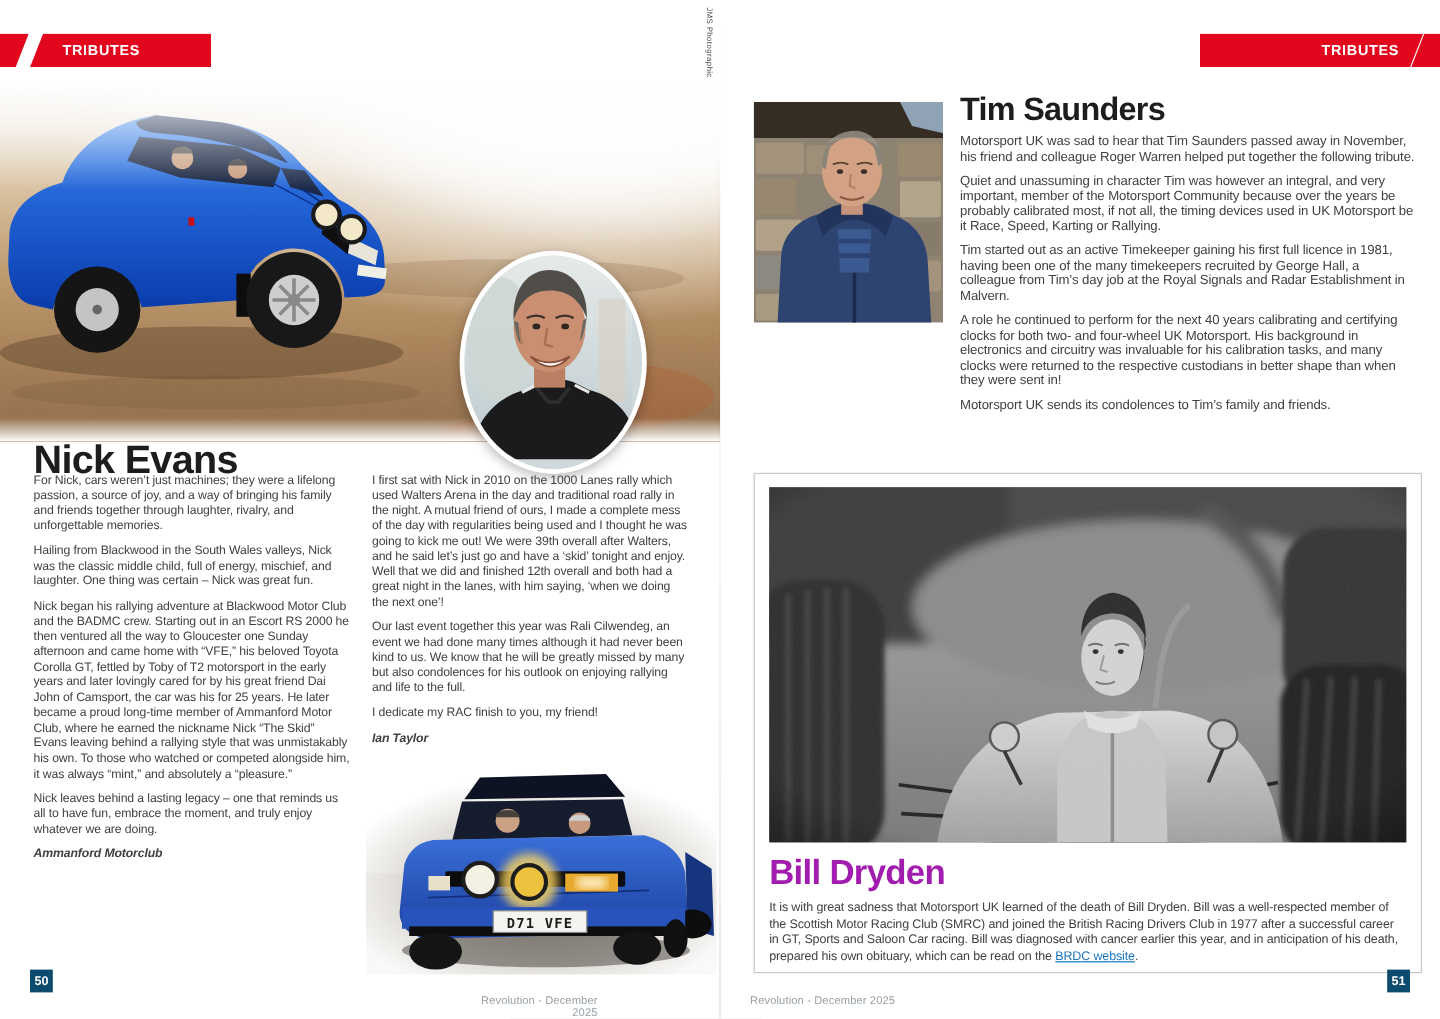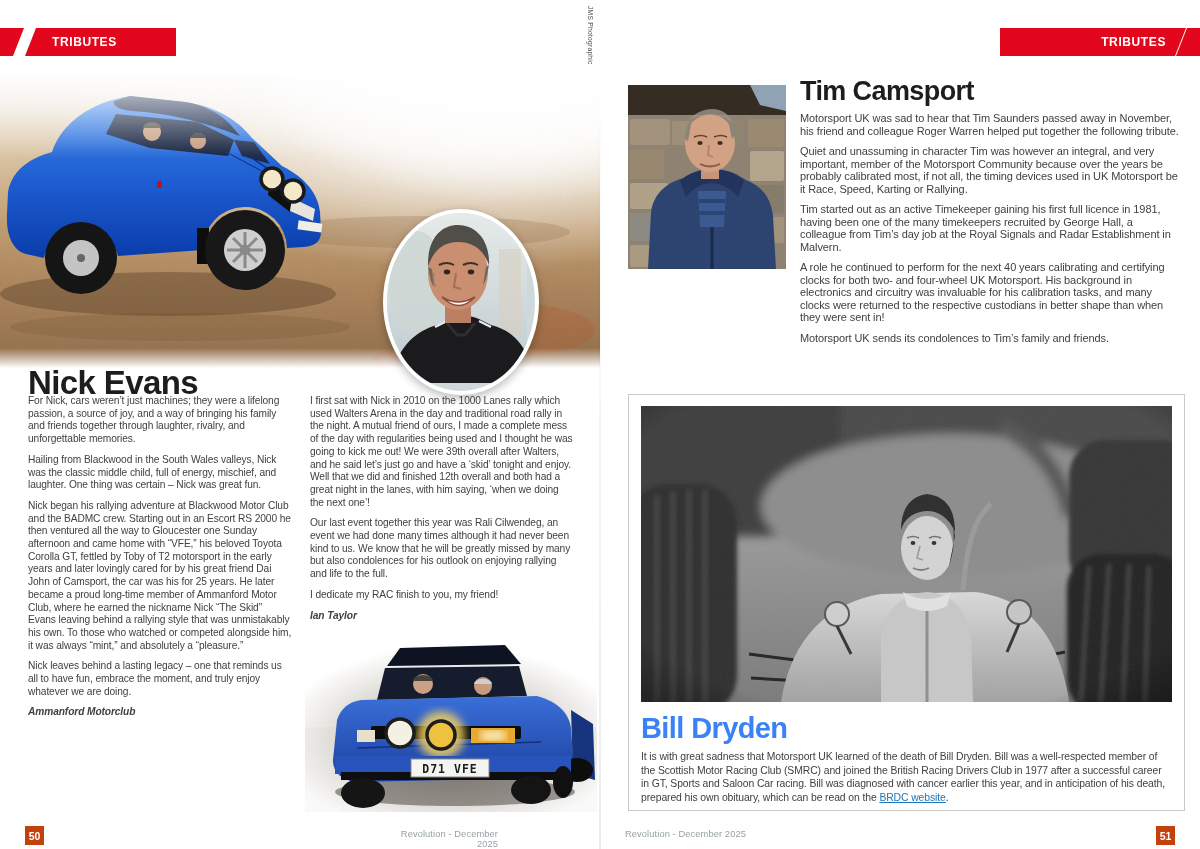--- a/index.html
+++ b/index.html
@@ -39,25 +39,25 @@
   .textcol p, .bill-text{font-size:10.2px;line-height:12.7px;letter-spacing:-.1px;color:#414042;margin:0 0 8px;}
   .col1{left:28px;top:395px;width:264px;}
   .col2{left:310px;top:395px;width:264px;}
   .tim-text{left:800px;top:112px;width:380px;}
   .tim-text p{font-size:11px;line-height:12.5px;}
   .sig{font-weight:bold;font-style:italic;color:#1d1d1f;font-size:10.6px;}
   
   .bill-box{position:absolute;left:628px;top:394px;width:557px;height:417px;border:1px solid #c9c9c9;
             background:#fff;box-sizing:border-box;}
   .bill-photo{margin:11px 12px 0 12px;width:531px;height:296px;overflow:hidden;background:#777;}
-  .title-bill{position:static;margin:10px 0 5px 12px;font-size:29px;font-weight:bold;color:#3b82f6;letter-spacing:-.6px;}
+  .title-bill{position:static;margin:10px 0 5px 12px;font-size:29px;font-weight:bold;color:#a21caf;letter-spacing:-.6px;}
   .bill-text{display:block;margin:0 14px 0 12px;font-size:10.4px;line-height:13.6px;}
   .bill-link{color:#1b75bb;text-decoration:underline;font-weight:normal;}
   
-  .page-square{position:absolute;top:826px;width:19px;height:19px;background:#c2410c;color:#fff;
+  .page-square{position:absolute;top:808px;width:19px;height:19px;background:#0c4a6e;color:#fff;
       font-size:10.5px;font-weight:bold;display:flex;align-items:center;justify-content:center;}
   .sq-left{left:25px;} .sq-right{left:1156px;}
   .footer-text{position:absolute;top:829px;font-size:9.3px;color:#97a1a6;letter-spacing:.1px;}
   .ft-left{left:388px;width:110px;text-align:right;} .ft-right{left:625px;}
   .photo-credit{position:absolute;left:587px;top:6px;height:90px;writing-mode:vertical-rl;
       font-size:6.6px;color:#4a4a4a;letter-spacing:.3px;}
 </style>
 </head>
 <body>
 
@@ -274,21 +274,21 @@
       <g stroke="#5a4334" stroke-width="1.6" fill="none">
         <path d="M66,52 q7,-3 13,0"></path>
           <path d="M86,52 q7,-3 13,0"></path>
       </g>
       <ellipse cx="72" cy="58" rx="2.6" ry="2" fill="#3a2e24"></ellipse>
       <ellipse cx="92" cy="58" rx="2.6" ry="2" fill="#3a2e24"></ellipse>
       <path d="M81,60 L80,70 L85,72" fill="none" stroke="#b07f60" stroke-width="1.6"></path>
       <path d="M72,79 q10,5 20,0" fill="none" stroke="#8a5a42" stroke-width="1.8"></path>
     </svg>
   </div>
-  <h1 class="title title-tim">Tim Camsport</h1>
+  <h1 class="title title-tim">Tim Saunders</h1>
   <div class="textcol tim-text">
     <p>Motorsport UK was sad to hear that Tim Saunders passed away in November, his friend and colleague Roger Warren helped put together the following tribute.</p>
     <p>Quiet and unassuming in character Tim was however an integral, and very important, member of the Motorsport Community because over the years be probably calibrated most, if not all, the timing devices used in UK Motorsport be it Race, Speed, Karting or Rallying.</p>
     <p>Tim started out as an active Timekeeper gaining his first full licence in 1981, having been one of the many timekeepers recruited by George Hall, a colleague from Tim’s day job at the Royal Signals and Radar Establishment in Malvern.</p>
     <p>A role he continued to perform for the next 40 years calibrating and certifying clocks for both two- and four-wheel UK Motorsport. His background in electronics and circuitry was invaluable for his calibration tasks, and many clocks were returned to the respective custodians in better shape than when they were sent in!</p>
     <p>Motorsport UK sends its condolences to Tim’s family and friends.</p>
   </div>
 
   <div class="bill-box">
     <div class="bill-photo">

